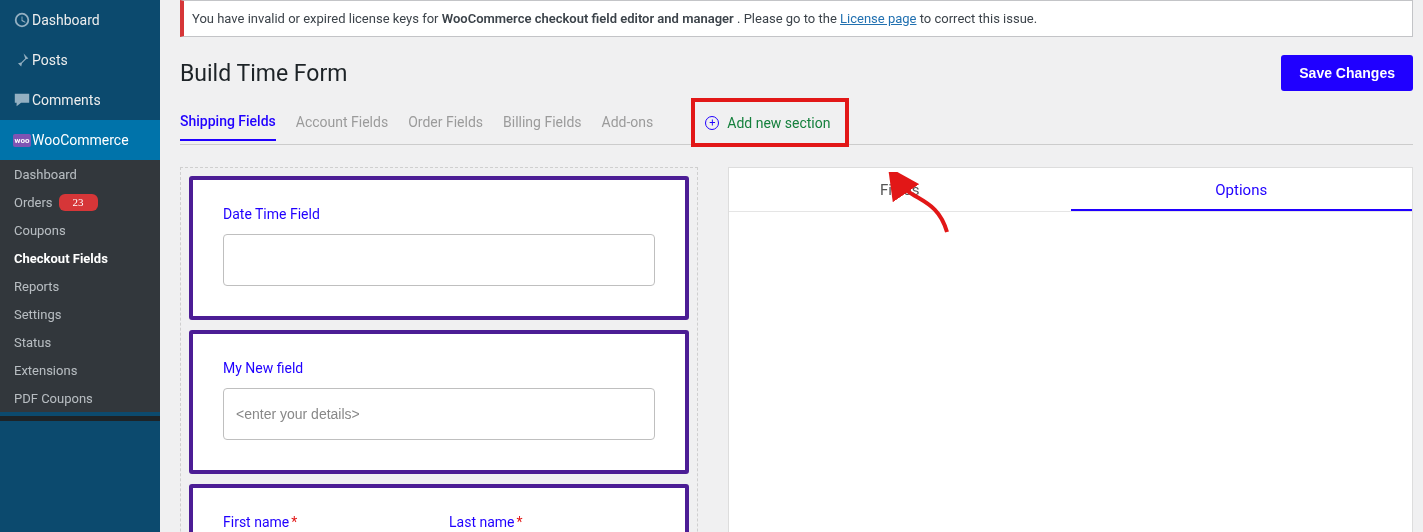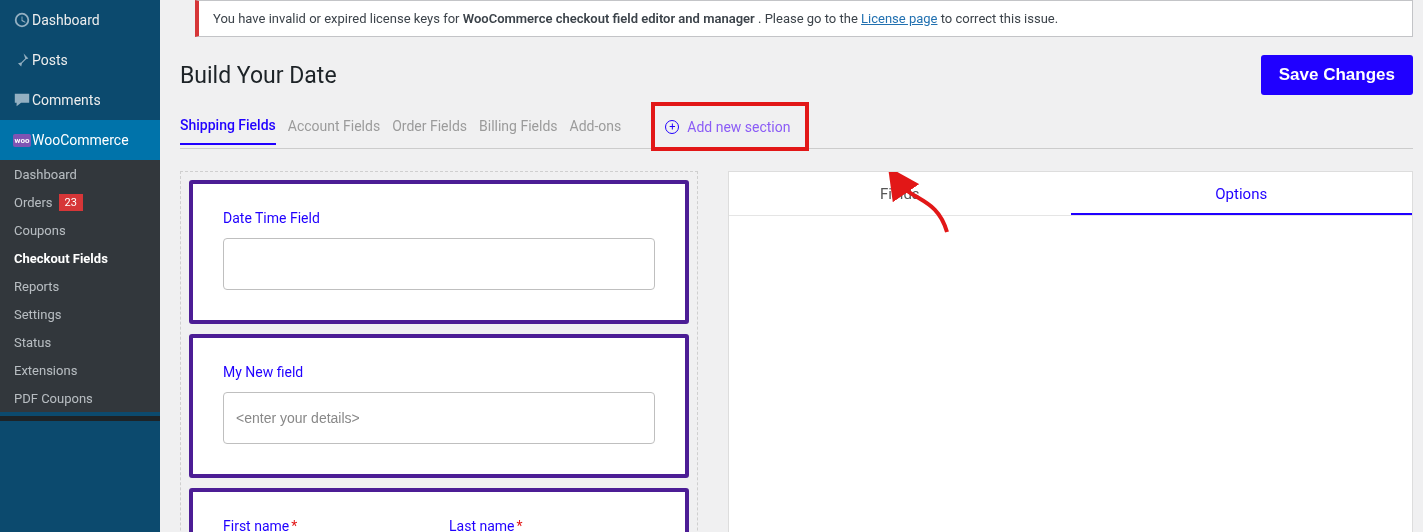--- a/index.html
+++ b/index.html
@@ -58,42 +58,43 @@
       padding-left: 14px;
       font-size: 13px;
       color: rgba(240,245,250,.7);
       display:flex; align-items:center;
     }
     .admin-submenu li.current { color:#ffffff; font-weight:bold;}
     .orders-badge{
       display:inline-block;
       background:#d63638;
       color:#fff;
-      border-radius:0;
+      border-radius:6px;
       font-size:11px;
-      padding:0 6px;
+      padding:0 14px;
       margin-left:6px;
       line-height:17px;
+      font-family:Liberation Serif, serif;
     }
     .sep{ height:5px; background:#1d2327; margin:4px 0;}
 
     
     .main {
       position:absolute;
       left:160px; top:0; right:0;
       padding: 0 10px 0 20px;
       height:100%;
     }
 
     .notice{
-      margin: 0 0 18px 15px;
+      margin: 0 0 18px 0;
       background:#fff;
       border:1px solid #c3c4c7;
       border-left:4px solid #d63638;
-      padding:10px 14px;
+      padding:10px 8px;
       font-size:13px;
       color:#3c434a;
     }
     .notice a{ color:#2271b1; text-decoration:underline;}
     .notice strong{ font-weight:600;}
 
     .page-header{
       display:flex;
       justify-content:space-between;
       align-items:center;
@@ -102,30 +103,30 @@
     .page-header h1{
       font-size:23px;
       font-weight:400;
       color:#1d2327;
     }
     .save-btn{
       background:#2000ff;
       color:#fff;
       border:none;
       padding:10px 18px;
-      font-size:17px;
+      font-size:14px;
       font-weight:600;
       border-radius:3px;
       cursor:pointer;
     }
 
     
     .form-tabs{
       display:flex;
-      gap:12px;
+      gap:20px;
       align-items:center;
       border-bottom:1px solid #ccc;
       height:36px;
     }
     .form-tab{
       font-size:14px;
       color:#9b9b9b;
       padding-bottom:10px;
       cursor:pointer;
     }
@@ -142,21 +143,21 @@
       gap:8px;
       margin-left:18px;
       margin-top:-8px;
       height:49px;
     }
     .add-section-wrap .plus-ic{
       width:14px;height:14px;border:1px solid #2000ff;border-radius:50%;
       display:inline-flex;align-items:center;justify-content:center;
       color:#2000ff;font-size:11px;line-height:1;
     }
-    .add-section-wrap span.lbl{ color:#8b5cf6; font-size:14px;}
+    .add-section-wrap span.lbl{ color:#15803d; font-size:14px;}
 
     
     .builder-row{
       display:flex;
       gap:30px;
       margin-top:22px;
     }
 
     .form-canvas{
       width:518px;
@@ -299,21 +300,21 @@
 
   <div class="notice">
     <span>You have invalid or expired license keys for </span>
     <strong>WooCommerce checkout field editor and manager</strong>
     <span>. Please go to the </span>
     <a href="#">License page</a>
     <span> to correct this issue.</span>
   </div>
 
   <div class="page-header">
-    <h1>Build Your Date</h1>
+    <h1>Build Time Form</h1>
     <button class="save-btn">Save Changes</button>
   </div>
 
   <div class="form-tabs">
     <div class="form-tab active">Shipping Fields</div>
     <div class="form-tab">Account Fields</div>
     <div class="form-tab">Order Fields</div>
     <div class="form-tab">Billing Fields</div>
     <div class="form-tab">Add-ons</div>
 

